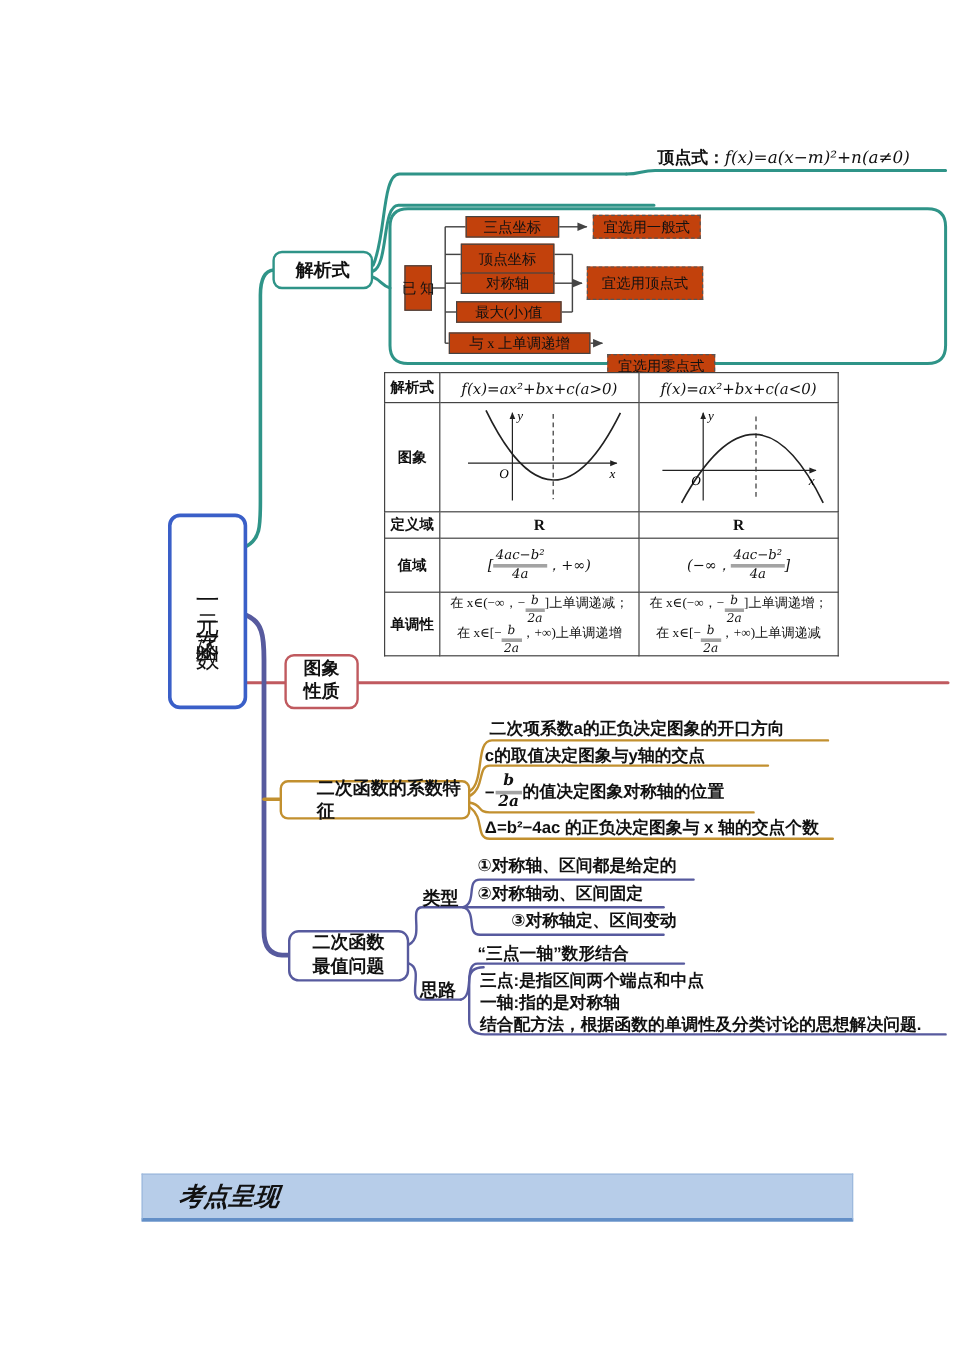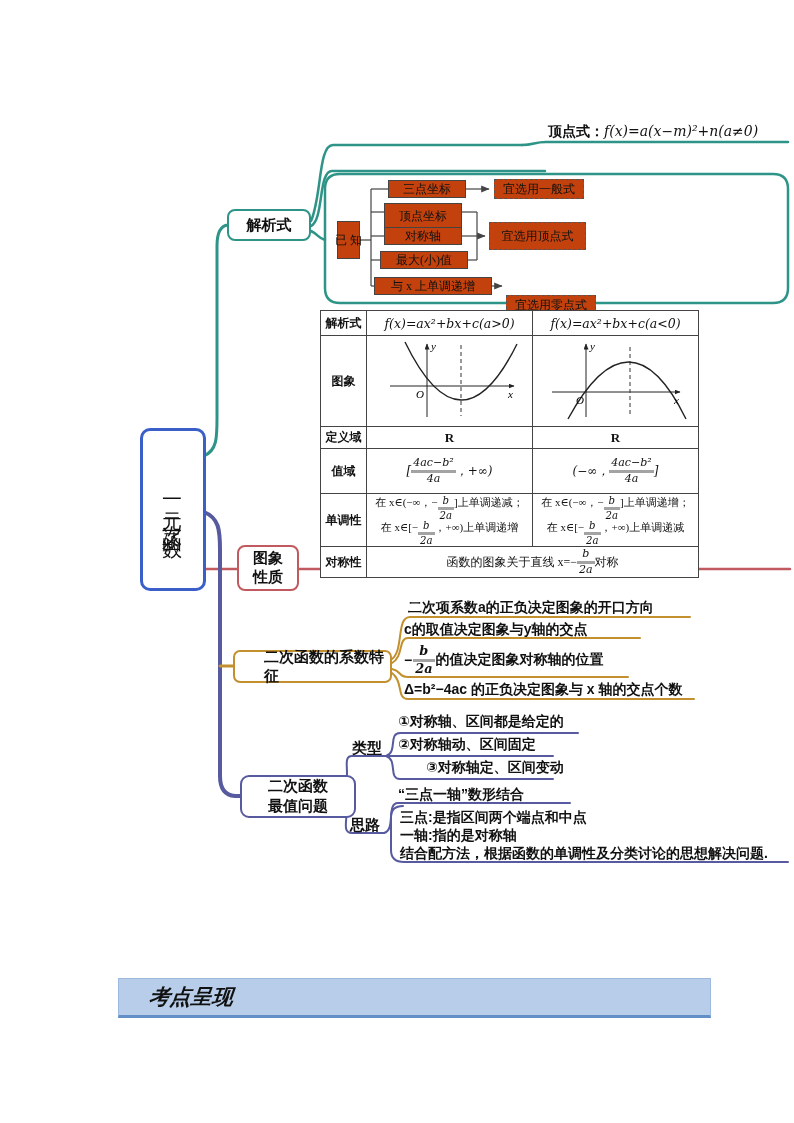--- a/index.html
+++ b/index.html
@@ -10,21 +10,21 @@
         z-index:2;box-sizing:border-box;}
   .pre{white-space:pre-line;text-align:center;}
   .root{left:140px;top:428px;width:66px;height:163px;border:3px solid #3a5fc8;border-radius:10px;
         font-size:20px;writing-mode:vertical-rl;text-orientation:upright;letter-spacing:7px;}
   .b-expr{left:227px;top:209px;width:84px;height:32px;border:2.5px solid #2f9488;border-radius:8px;
         font-size:15px;font-weight:bold;}
   .b-graph{left:237px;top:545px;width:62px;height:46px;border:2px solid #c05a5f;border-radius:8px;
         font-size:15px;font-weight:bold;line-height:1.3;}
   .b-coeff{left:233px;top:650px;width:159px;height:33px;border:2px solid #c2902f;border-radius:7px;
         font-size:15px;font-weight:bold;padding-left:29px;}
-  .b-max{left:240px;top:775px;width:116px;height:43px;border:2.5px solid #575a9e;border-radius:9px;
+  .b-max{left:240px;top:775px;width:101px;height:43px;border:2.5px solid #575a9e;border-radius:9px;
         font-size:15px;font-weight:bold;line-height:1.3;}
   .formula-row{position:absolute;font-size:14px;z-index:2;white-space:nowrap;}
   .lab{font-weight:bold;}
   .math{font-style:italic;font-family:"DejaVu Serif",serif;}
   .flowbox{position:absolute;border:1px solid #444;background:#c2410c;font-size:12px;display:flex;
         align-items:center;justify-content:center;z-index:2;box-sizing:border-box;white-space:nowrap;}
   .dashed{border:1.5px dashed #555;}
   .ptable{position:absolute;left:320px;top:310px;border-collapse:collapse;background:#fff;z-index:2;
         font-size:12px;table-layout:fixed;}
   .ptable td{border:1px solid #444;text-align:center;vertical-align:middle;padding:1px 3px;overflow:hidden;}
@@ -236,33 +236,20 @@
         <div class="mline">
               <span>在 x∈[−</span>
               <span class="frac">
                 <span class="fnum">b</span>
                 <span class="fden">2a</span>
               </span>
               <span>，+∞)上单调递减</span>
             </div>
       </td>
     </tr>
-    <tr style="height:29px">
-      <td class="lab">对称性</td>
-      <td colspan="2">
-        <span class="rangecell">
-              <span>函数的图象关于直线 x=−</span>
-              <span class="frac">
-                <span class="fnum">b</span>
-                <span class="fden">2a</span>
-              </span>
-              <span>对称</span>
-            </span>
-      </td>
-    </tr>
   </tbody>
     </table>
 
   <div class="branch-item" style="left:408px;top:599px;">二次项系数a的正负决定图象的开口方向</div>
   <div class="branch-item" style="left:404px;top:621px;">c的取值决定图象与y轴的交点</div>
   <div class="branch-item fracline" style="left:404px;top:645px;height:30px;">
     <span>−</span>
       <span class="frac">
         <span class="fnum">b</span>
         <span class="fden">2a</span>

